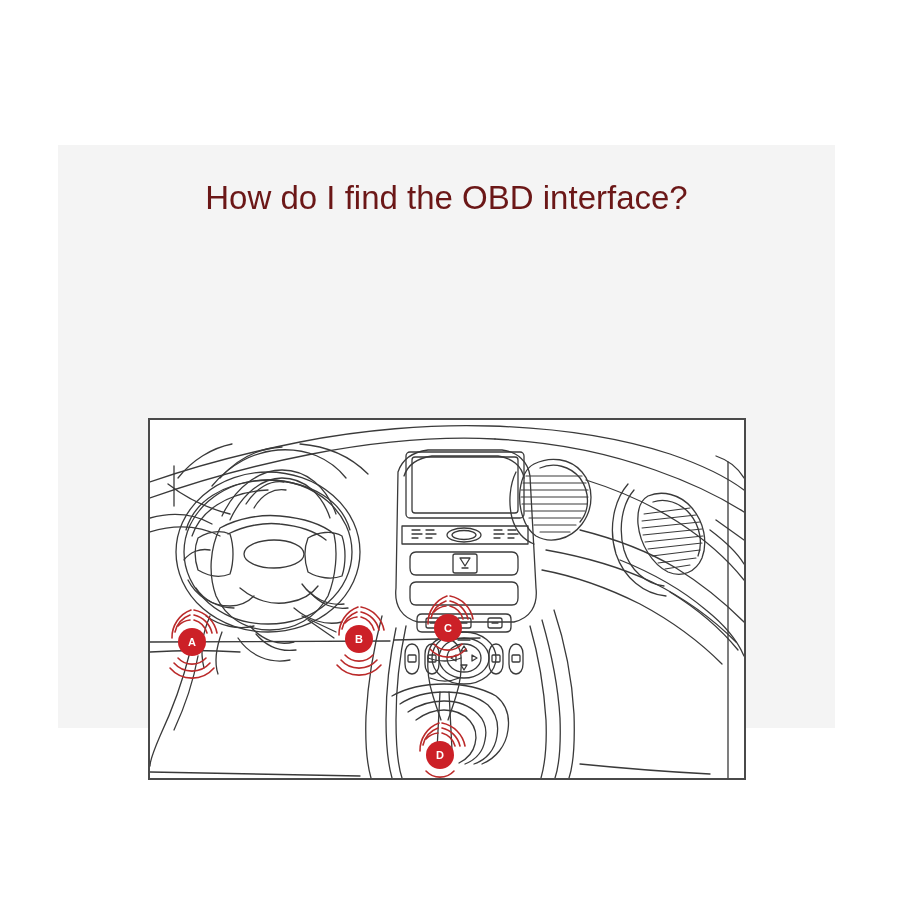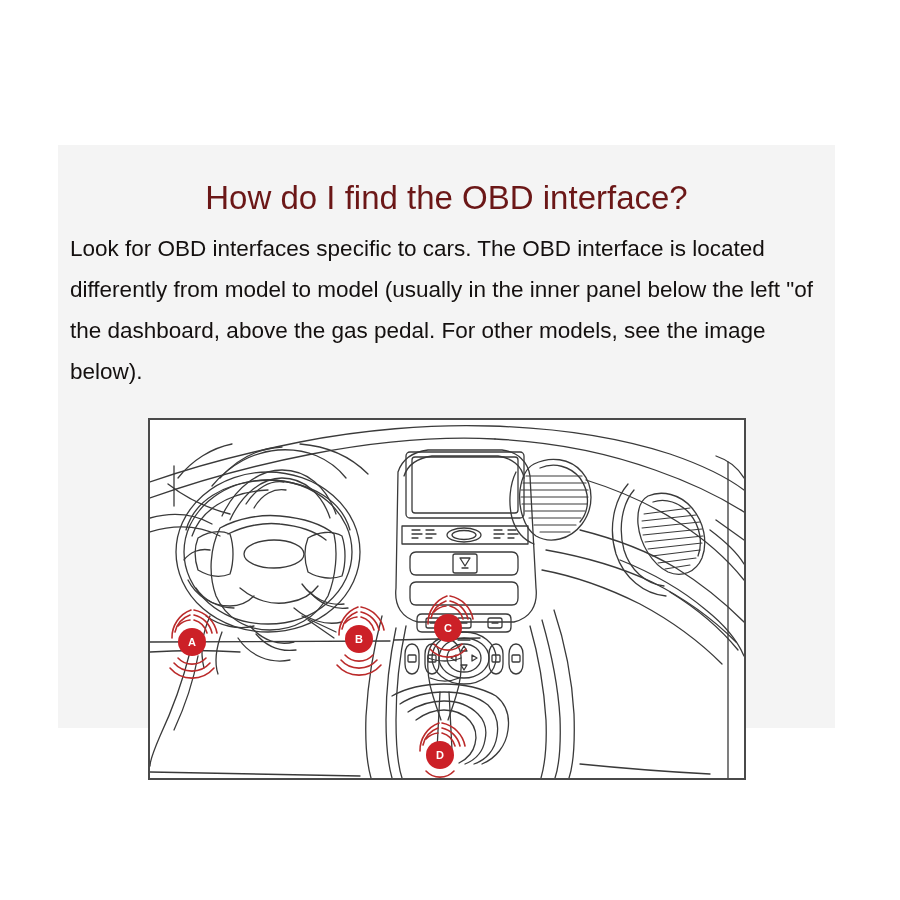--- a/index.html
+++ b/index.html
@@ -79,21 +79,20 @@
 </style>
 </head>
 <body>
 
 <div id="page">
 
   <div class="panel"></div>
 
   <div class="title">How do I find the OBD interface?</div>
 
-  <div class="body-text">Look for OBD interfaces specific to cars. The OBD interface is located differently from model to model (usually in the inner panel below the left "of the dashboard, above the gas pedal. For other models, see the image below).</div>
 
   <div class="figure-frame">
     <svg width="594" height="358" viewBox="0 0 594 358" xmlns="http://www.w3.org/2000/svg">
 
       <g fill="none" stroke="#3a3a3a" stroke-width="1.3" stroke-linecap="round" stroke-linejoin="round">
 
         <path d="M0 62 C 40 48, 90 34, 150 22 C 210 10, 280 4, 340 6
                  C 410 8, 470 18, 520 34 C 555 46, 578 58, 594 70"></path>
         <path d="M0 78 C 45 62, 100 46, 162 34 C 224 22, 288 16, 345 19"></path>
         <path d="M345 19 C 405 22, 458 33, 505 50 C 545 64, 572 78, 594 92"></path>

